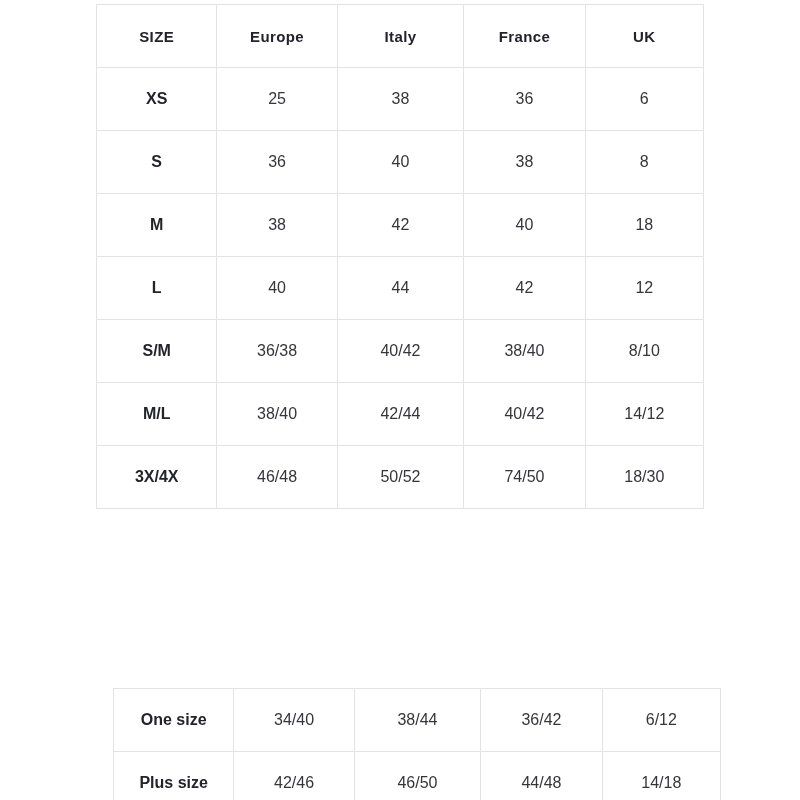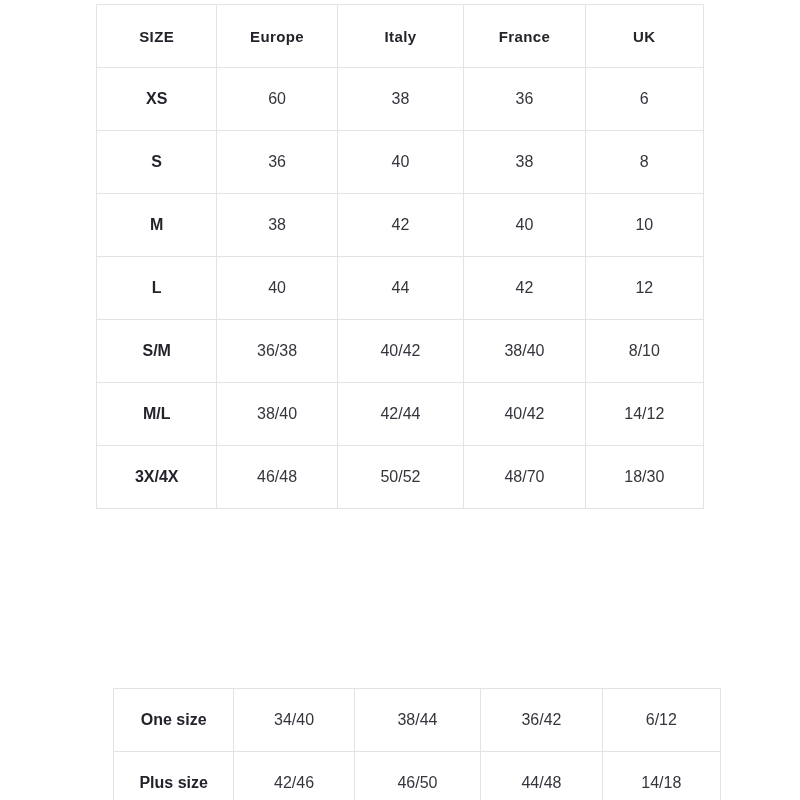--- a/index.html
+++ b/index.html
@@ -108,38 +108,38 @@
           <th>SIZE</th>
           <th>Europe</th>
           <th>Italy</th>
           <th>France</th>
           <th>UK</th>
         </tr>
       </thead>
       <tbody>
         <tr>
           <td class="rowhead">XS</td>
-          <td class="val">60</td>
+          <td class="val">25</td>
           <td class="val">38</td>
           <td class="val">36</td>
           <td class="val">6</td>
         </tr>
         <tr>
           <td class="rowhead">S</td>
           <td class="val">36</td>
           <td class="val">40</td>
           <td class="val">38</td>
           <td class="val">8</td>
         </tr>
         <tr>
           <td class="rowhead">M</td>
           <td class="val">38</td>
           <td class="val">42</td>
           <td class="val">40</td>
-          <td class="val">10</td>
+          <td class="val">18</td>
         </tr>
         <tr>
           <td class="rowhead">L</td>
           <td class="val">40</td>
           <td class="val">44</td>
           <td class="val">42</td>
           <td class="val">12</td>
         </tr>
         <tr>
           <td class="rowhead">S/M</td>
@@ -152,21 +152,21 @@
           <td class="rowhead">M/L</td>
           <td class="val">38/40</td>
           <td class="val">42/44</td>
           <td class="val">40/42</td>
           <td class="val">14/12</td>
         </tr>
         <tr>
           <td class="rowhead">3X/4X</td>
           <td class="val">46/48</td>
           <td class="val">50/52</td>
-          <td class="val">48/70</td>
+          <td class="val">74/50</td>
           <td class="val">18/30</td>
         </tr>
       </tbody>
     </table>
   </div>
 
   <div class="table-wrap" id="secondary-table-wrap">
     <table class="size-table" id="secondary-table">
       <colgroup>
         <col class="c0">

